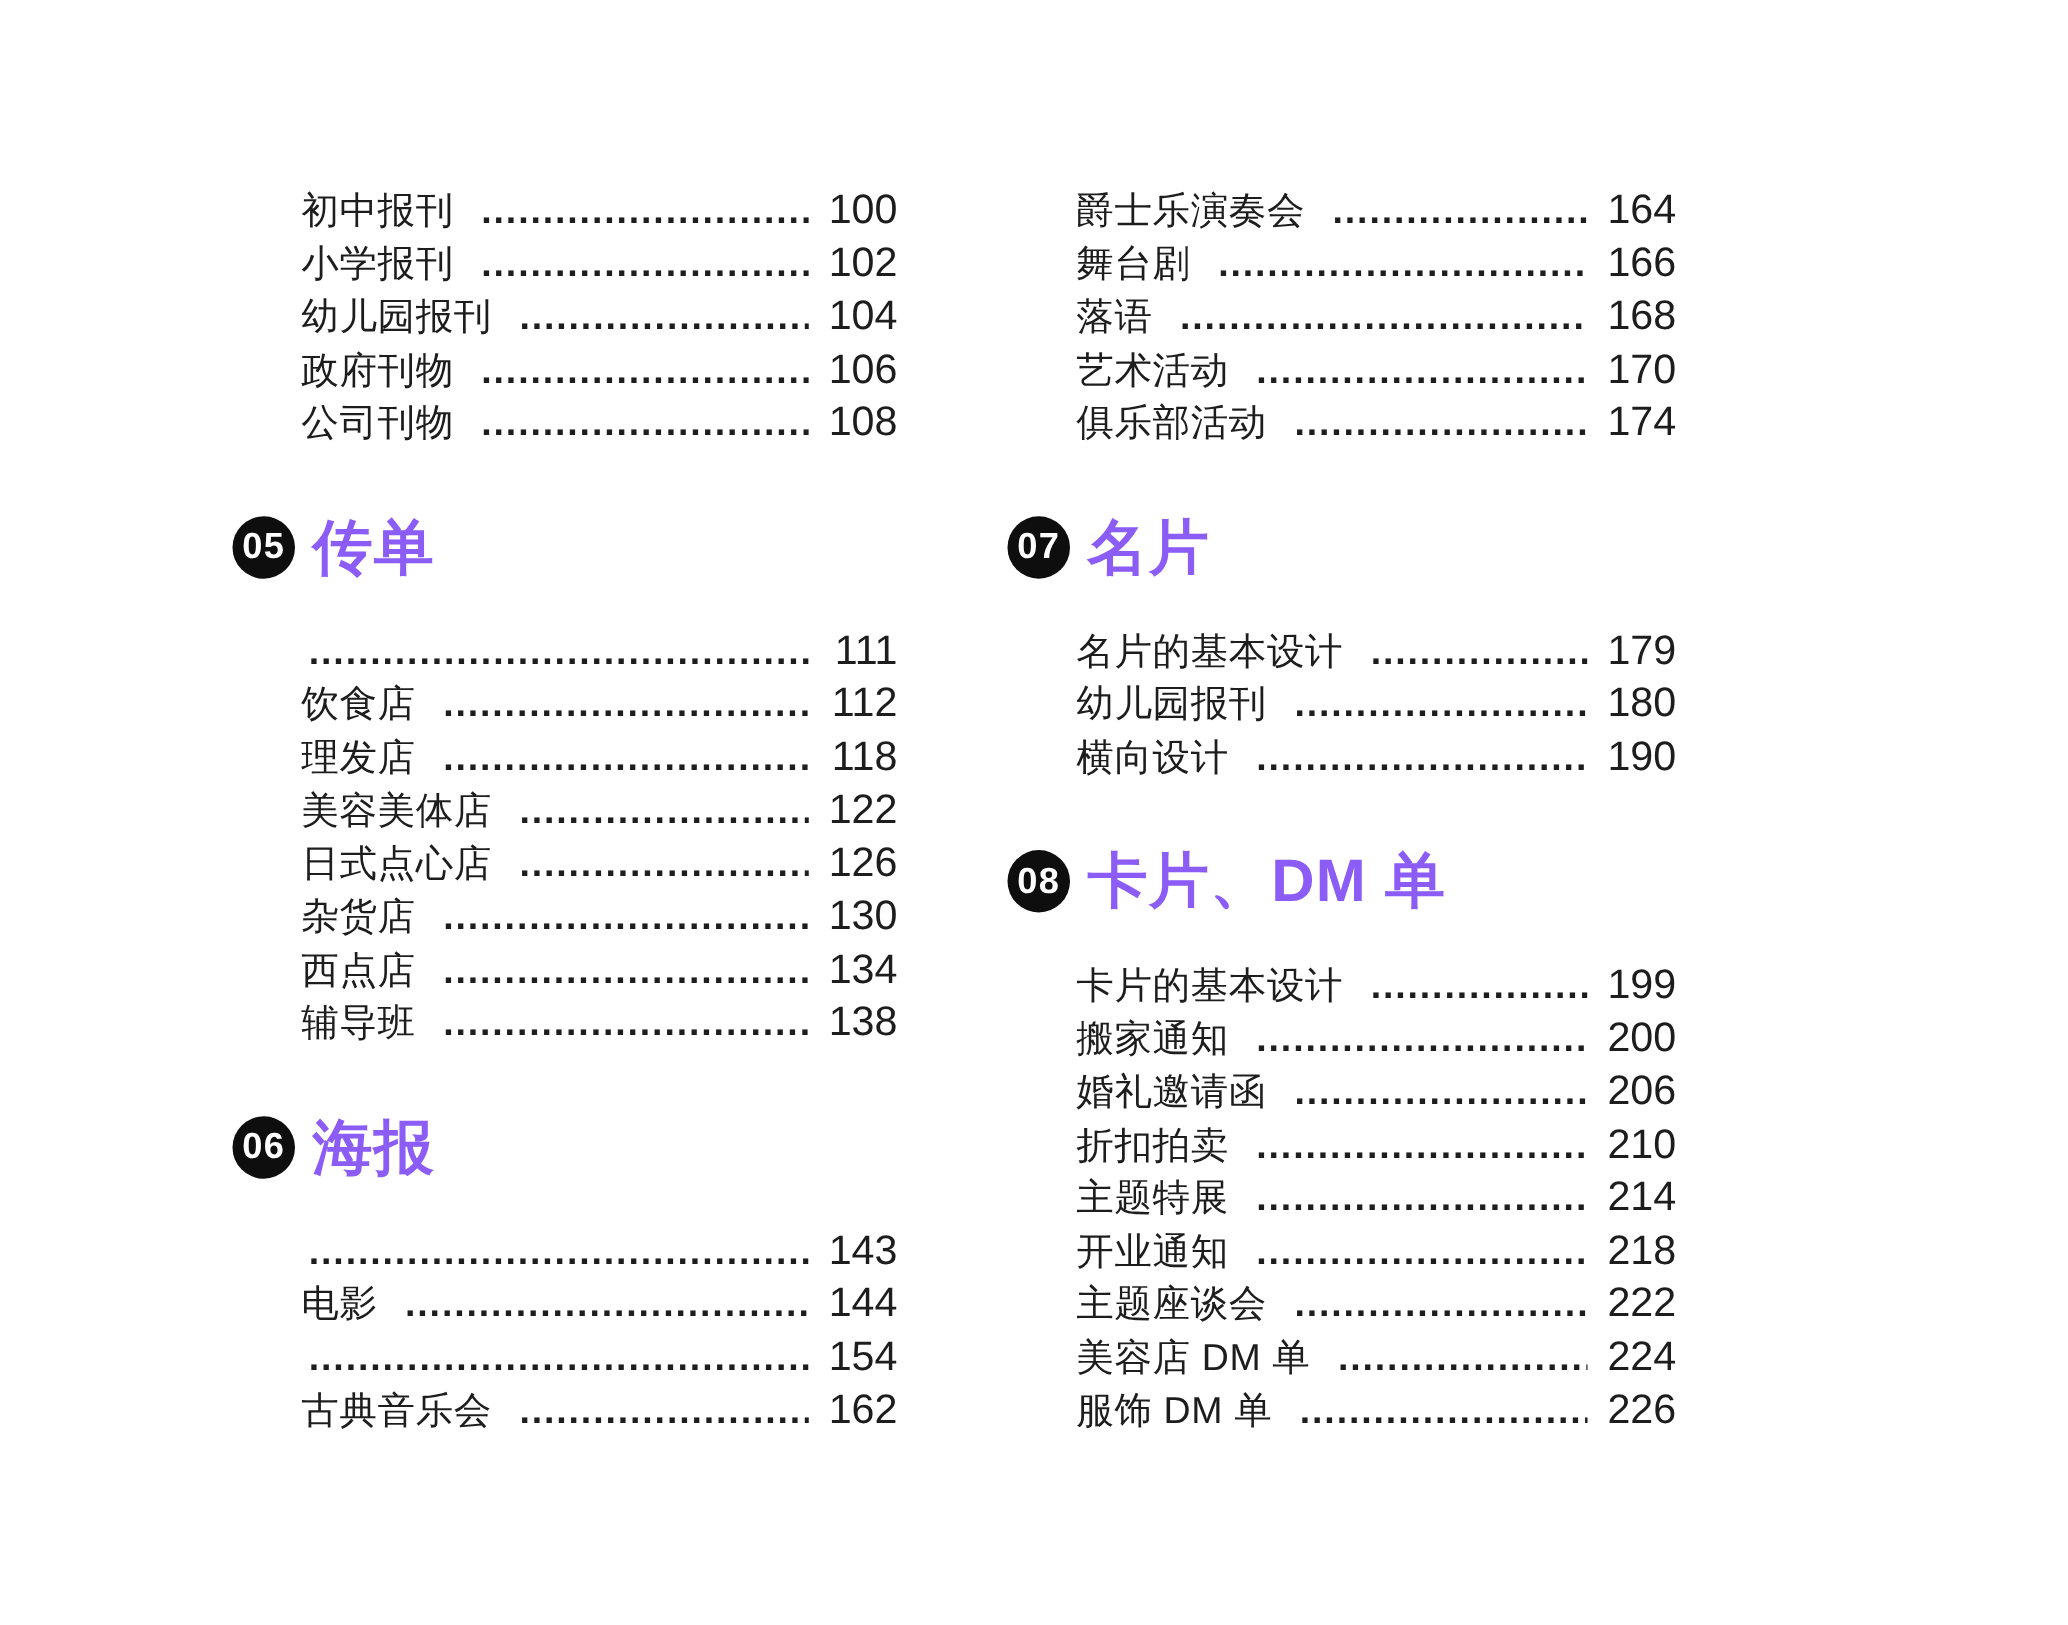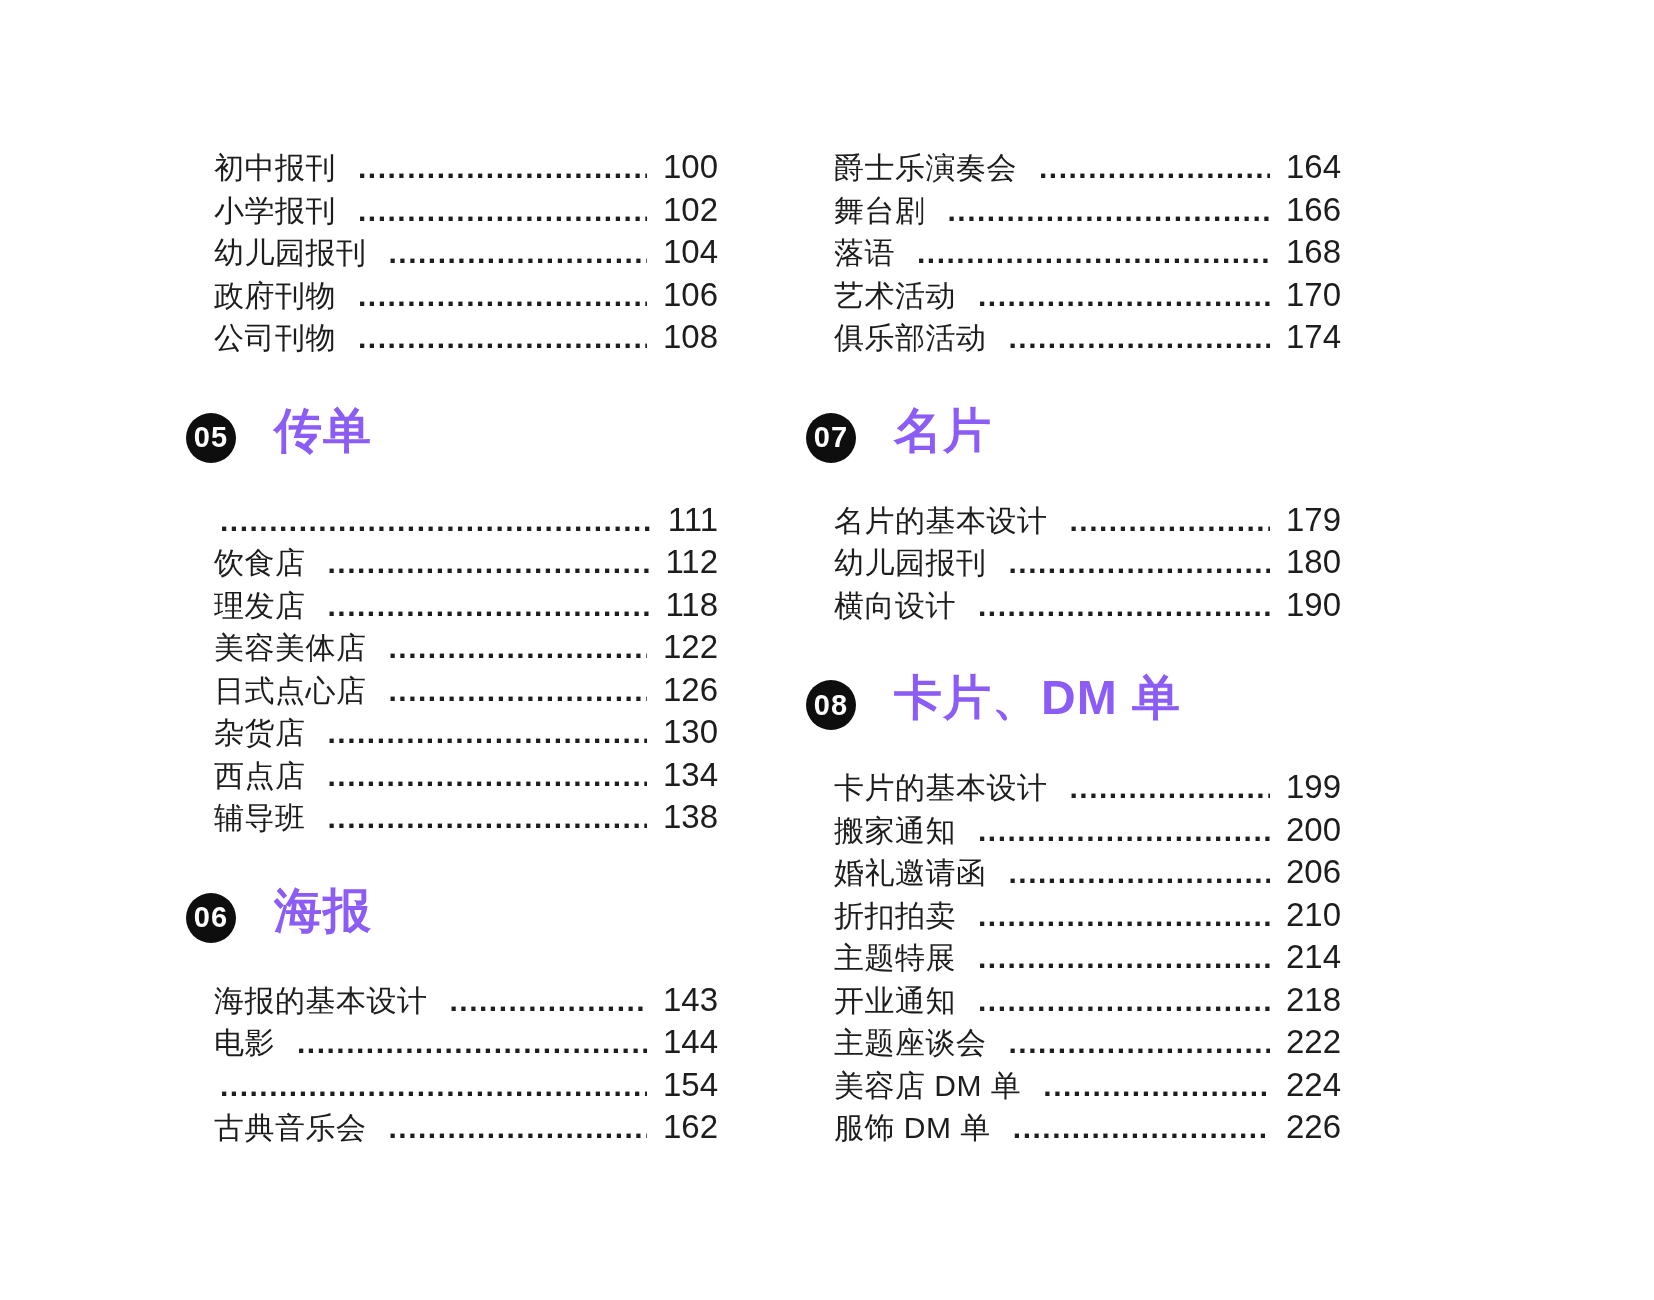--- a/index.html
+++ b/index.html
@@ -17,21 +17,21 @@
   .col { position: absolute; top: 146px; }
   .col-left  { left: 186px; width: 532px; }
   .col-right { left: 806px; width: 535px; }
 
   .toc-block { width: 100%; }
   .toc-row {
     display: flex;
     align-items: baseline;
     height: 42.5px;
     line-height: 42.5px;
-    margin-left: 28px;
+    margin-left: 55px;
     font-weight: 300;
     gap: 16px;
   }
   .toc-label {
     font-size: 30px;
     letter-spacing: 0.5px;
     white-space: nowrap;
     flex: 0 0 auto;
   }
   .leader {
@@ -49,24 +49,23 @@
   .toc-page {
     font-size: 33px;
     font-weight: 400;
     white-space: nowrap;
     flex: 0 0 auto;
     text-align: center;
   }
 
   .section-header {
     display: flex;
-    align-items: flex-end;
+    align-items: center;
     height: 50px;
     margin: 54px 0 36px 0;
-    gap: 24px;
   }
   .badge {
     width: 50px;
     height: 50px;
     border-radius: 50%;
     background: #0e0e0e;
     color: #ffffff;
     font-size: 29px;
     font-weight: 800;
     letter-spacing: 1px;
@@ -160,21 +159,20 @@
           <span class="leader">........................................................................................................................................................................................................</span>
           <span class="toc-page">138</span>
         </div>
       </div>
       <div class="section-header">
         <span class="badge">06</span>
         <span class="section-title">海报</span>
       </div>
       <div class="toc-block">
         <div class="toc-row">
-          <span class="toc-label">海报的基本设计</span>
           <span class="leader">........................................................................................................................................................................................................</span>
           <span class="toc-page">143</span>
         </div>
         <div class="toc-row">
           <span class="toc-label">电影</span>
           <span class="leader">........................................................................................................................................................................................................</span>
           <span class="toc-page">144</span>
         </div>
         <div class="toc-row">
           <span class="leader">........................................................................................................................................................................................................</span>

